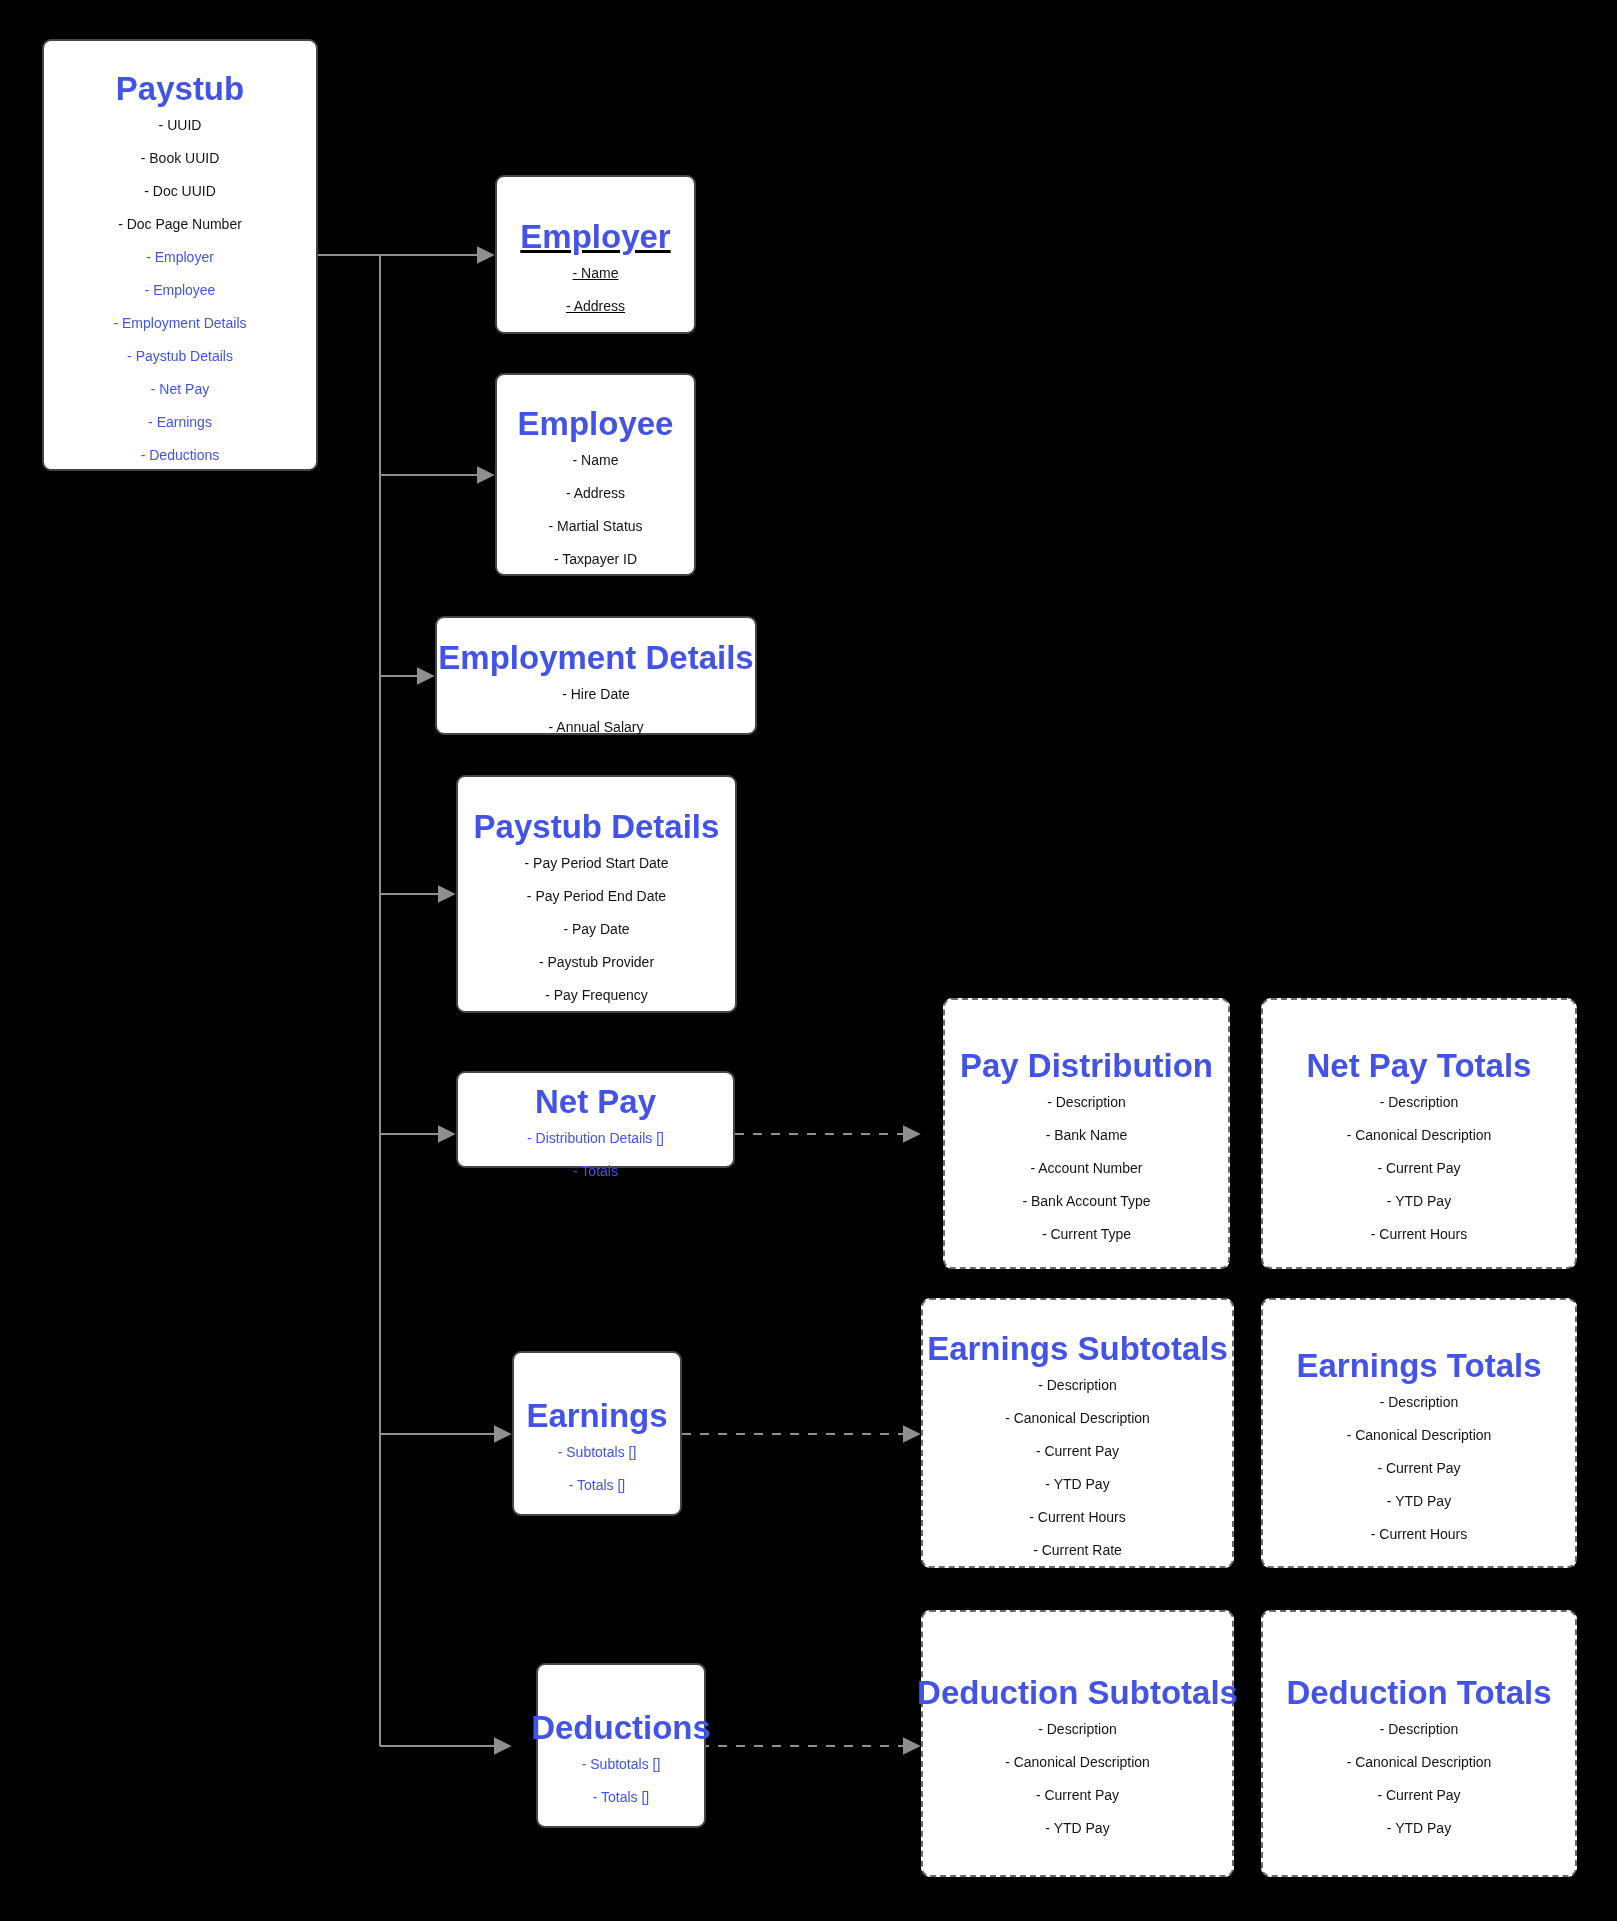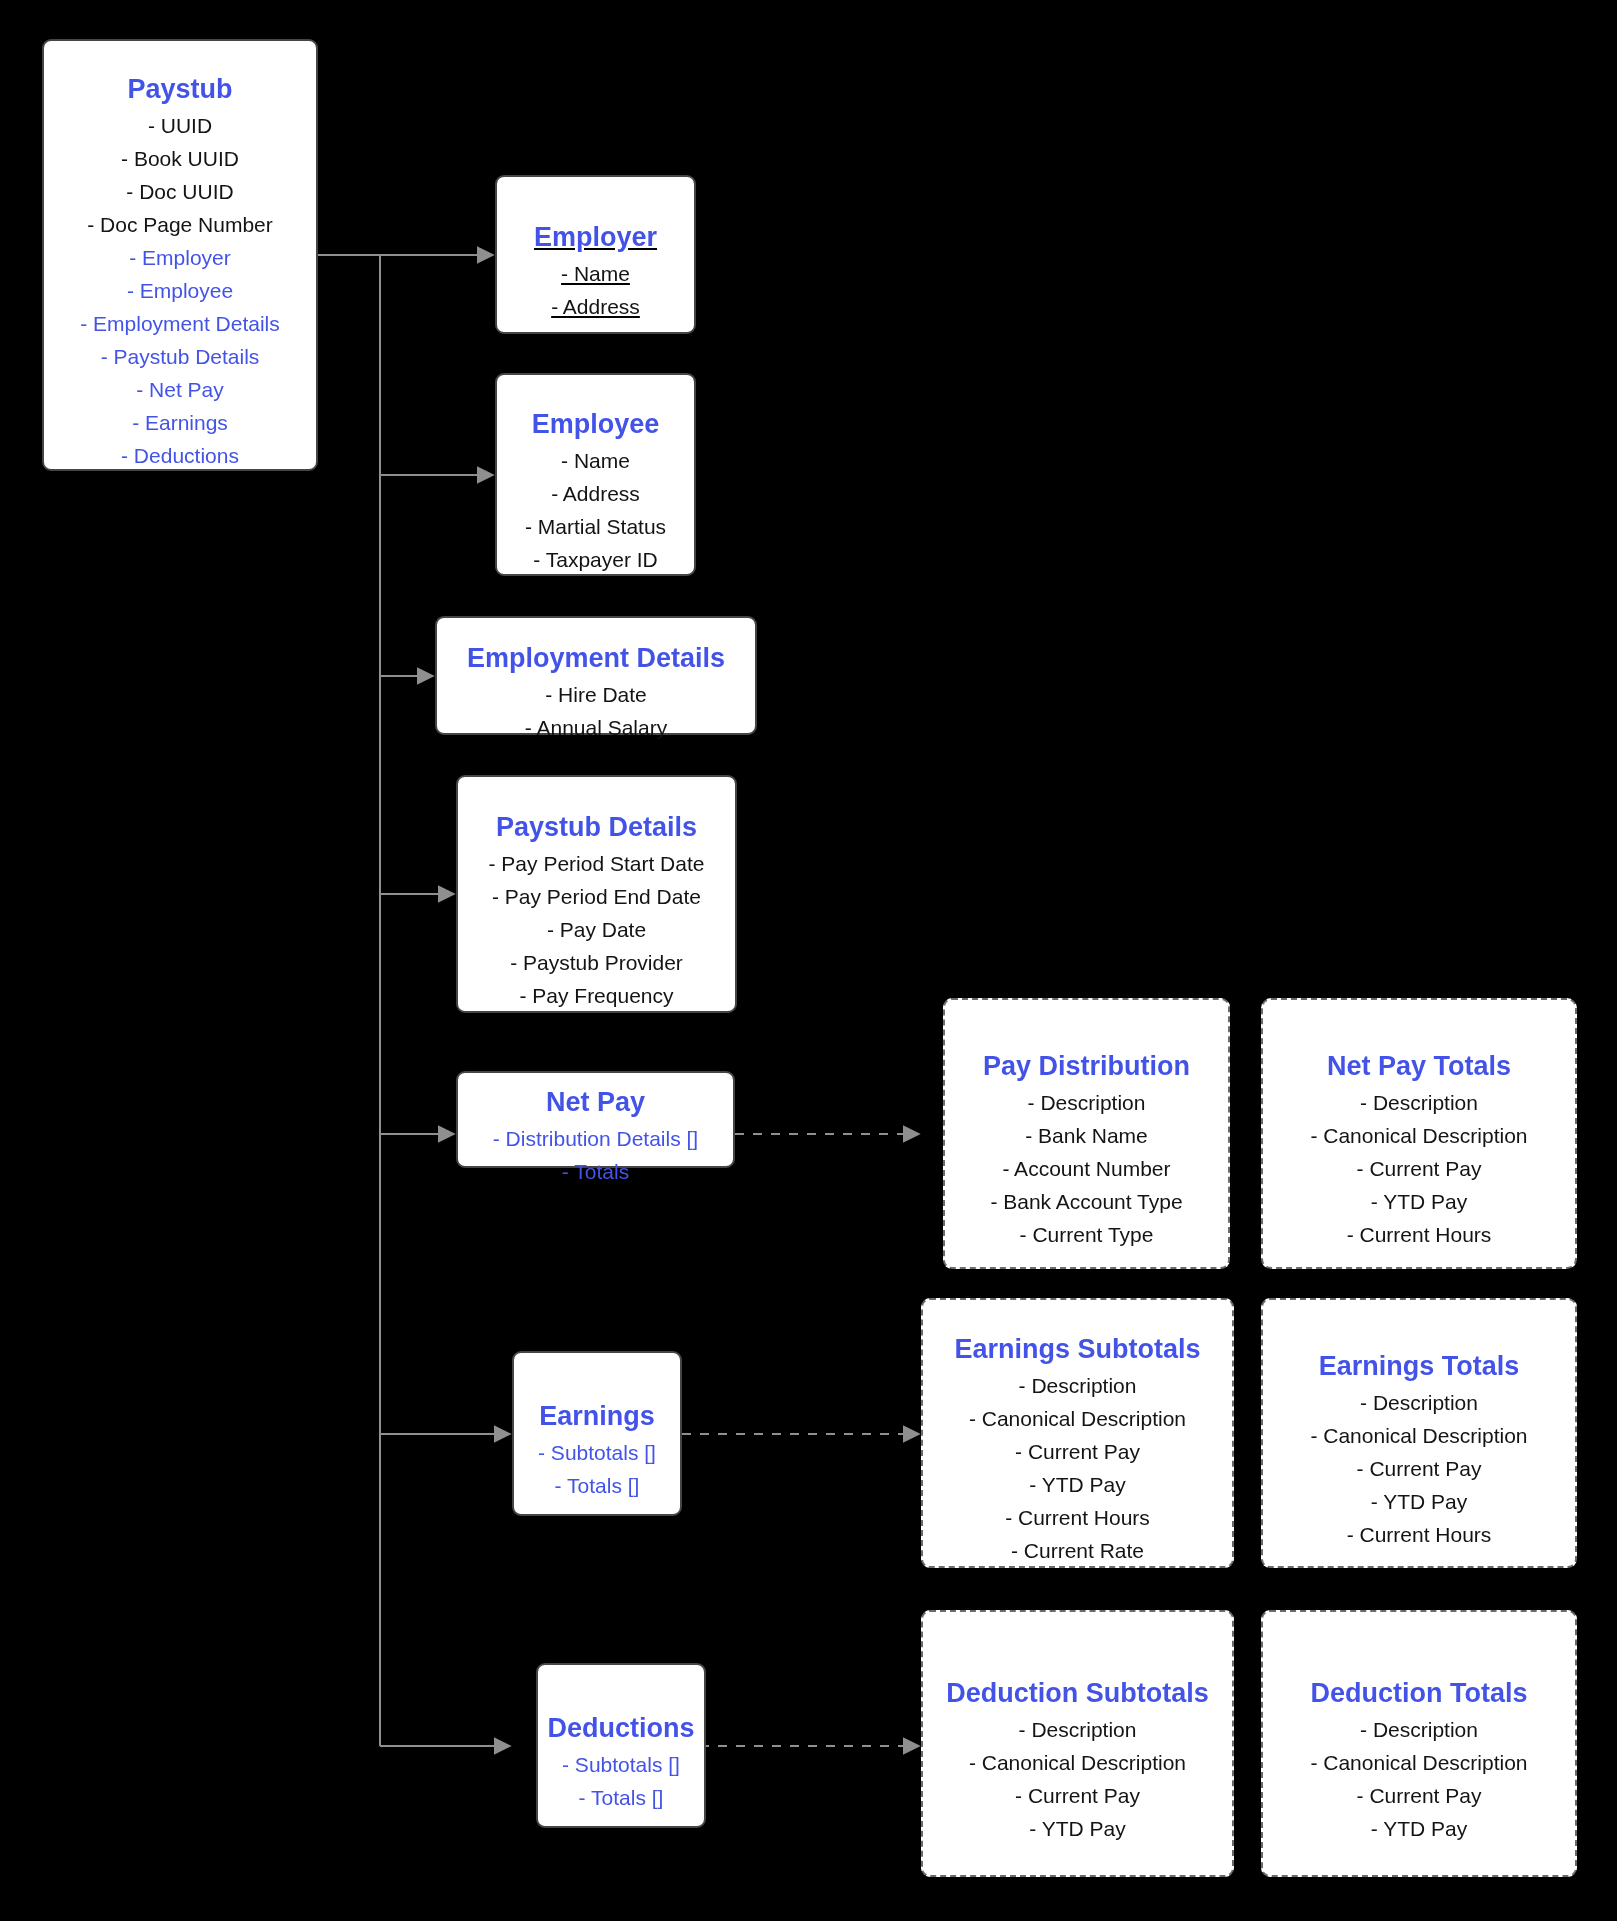--- a/index.html
+++ b/index.html
@@ -36,30 +36,30 @@
     justify-content: center;
     align-items: center;
     text-align: center;
     padding: 8px 10px;
   }
   .box.dashed {
     border-style: dashed;
     border-color: var(--border-dashed, #6b6b6b);
   }
   .node-title {
-    font-size: 27px;
+    font-size: 33px;
     font-weight: bold;
     color: var(--accent, #4353e8);
     line-height: 34px;
     margin-bottom: 3px;
     white-space: nowrap;
     margin-top: 33px;
   }
   .node-field {
-    font-size: 21px;
+    font-size: 14px;
     color: #141414;
     line-height: 33px;
     white-space: nowrap;
   }
   .node-field.link {
     color: var(--accent, #4353e8);
   }
 </style>
 </head>
 <body style="background: rgb(0, 0, 0);">

